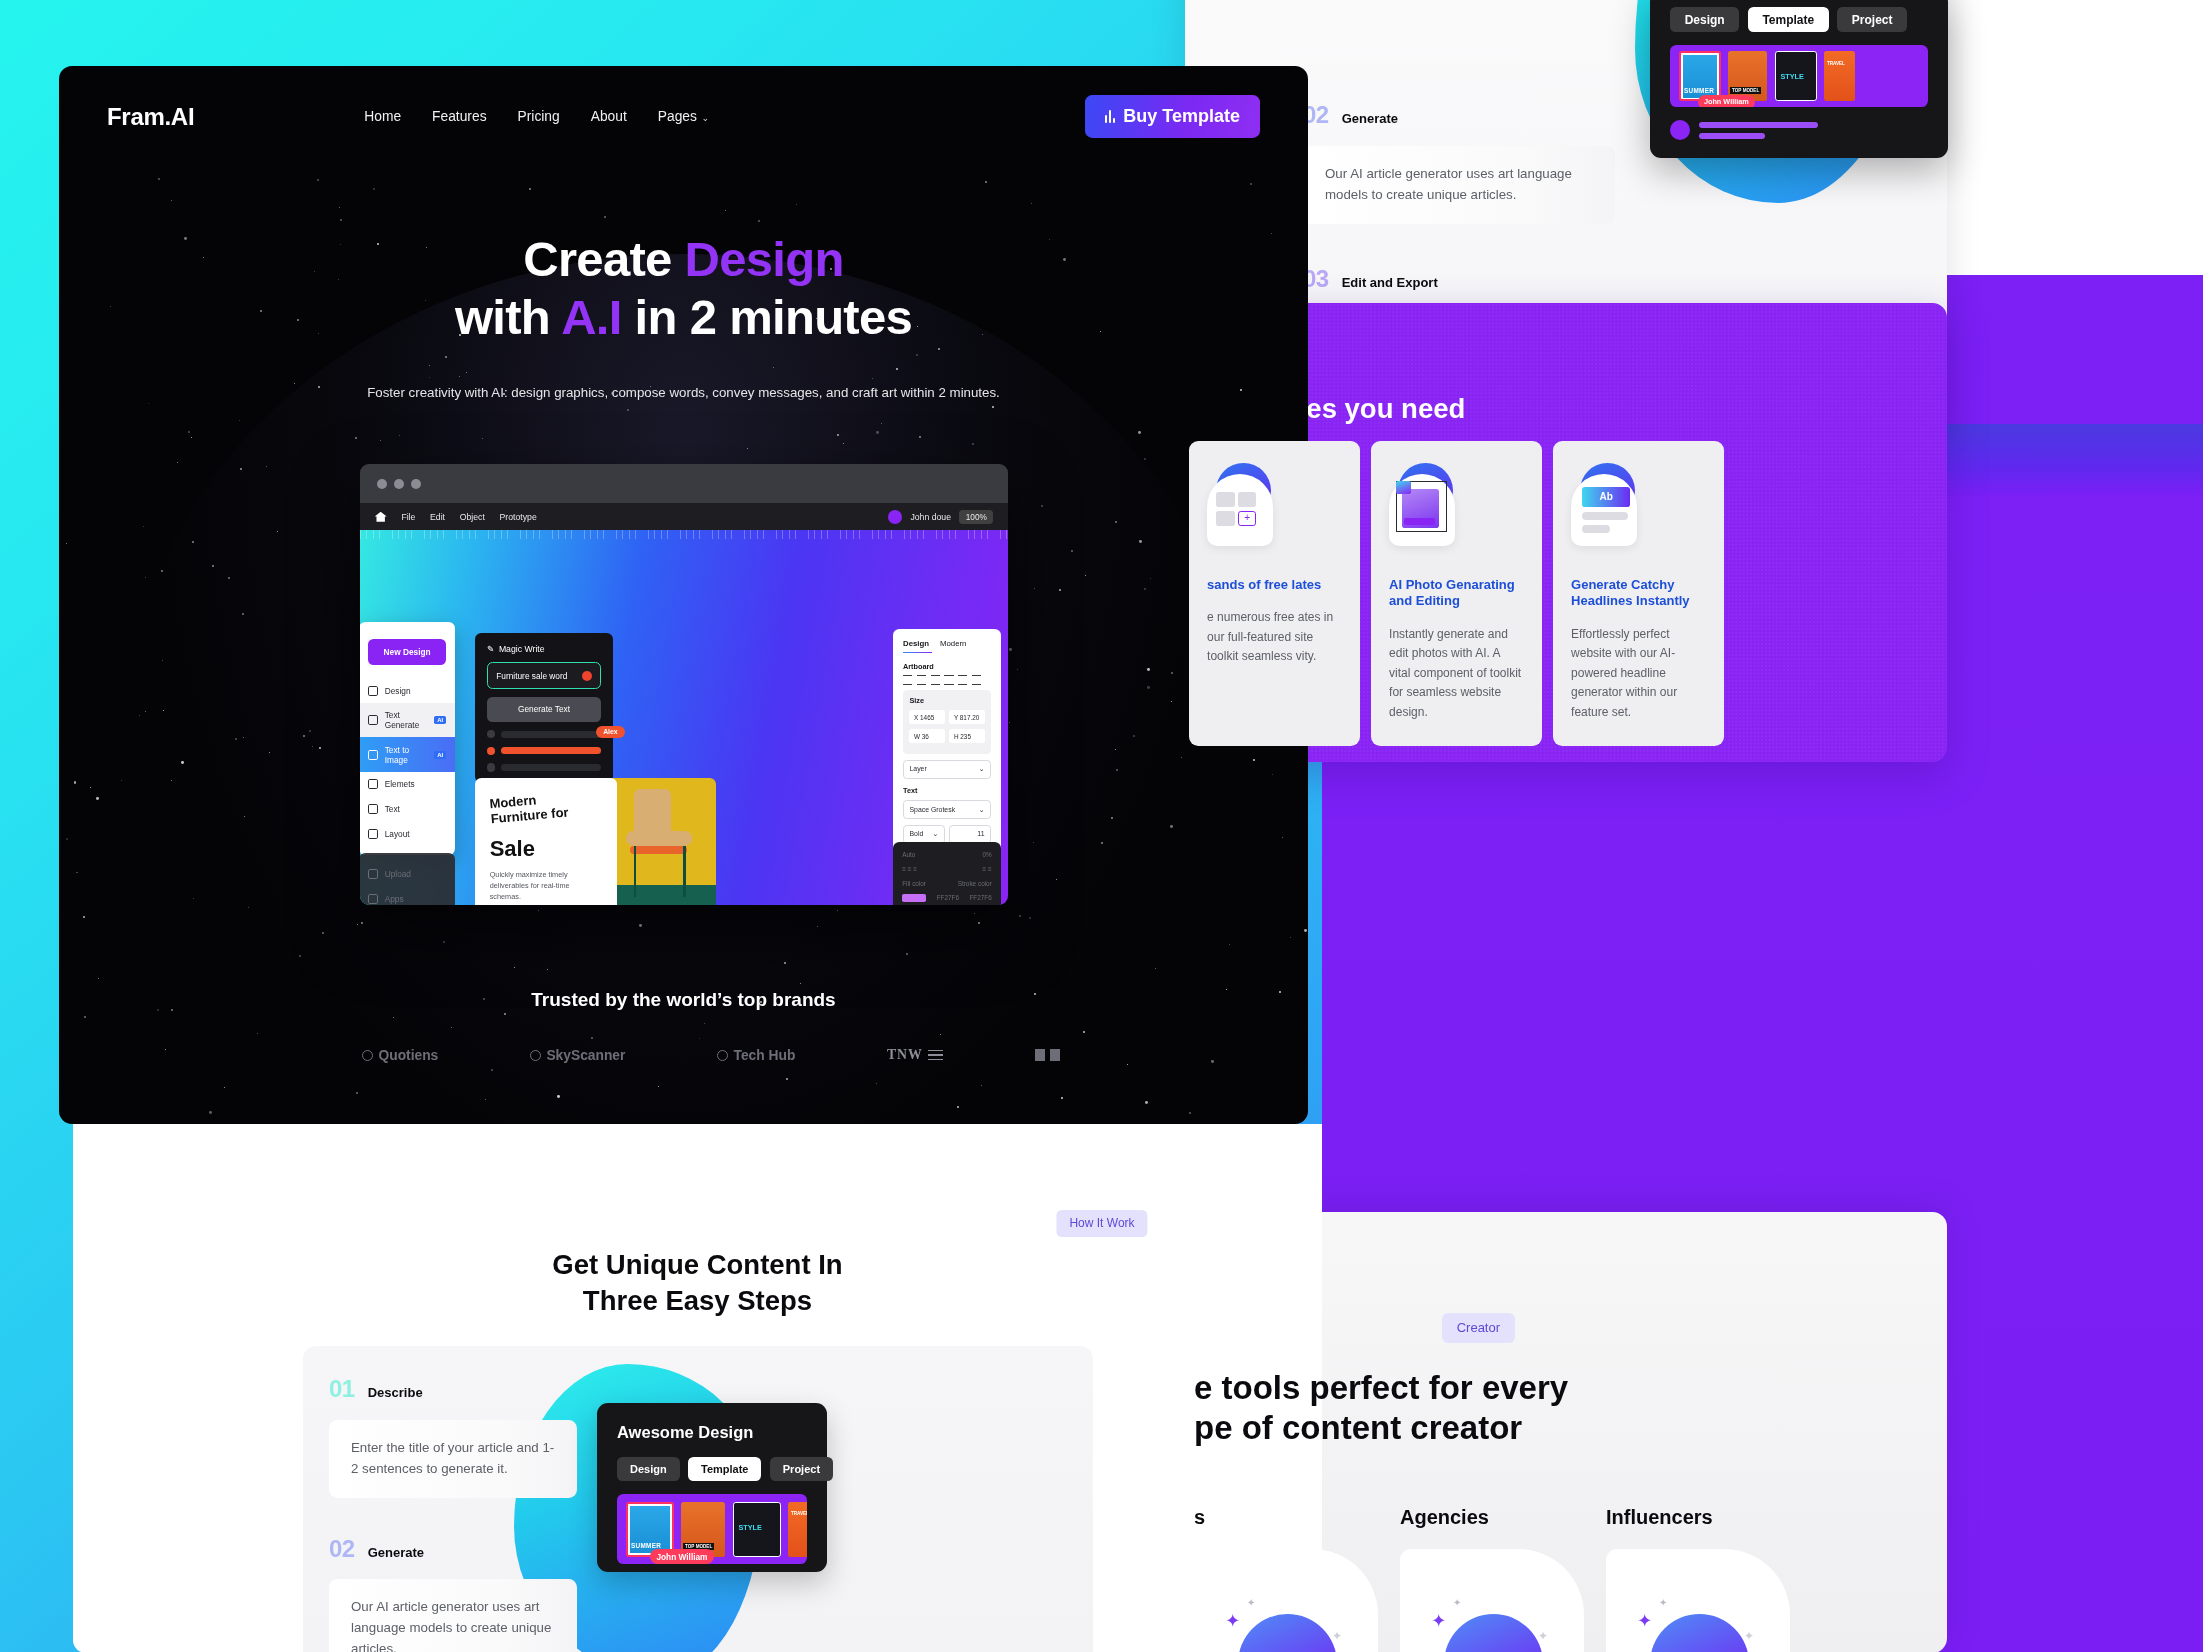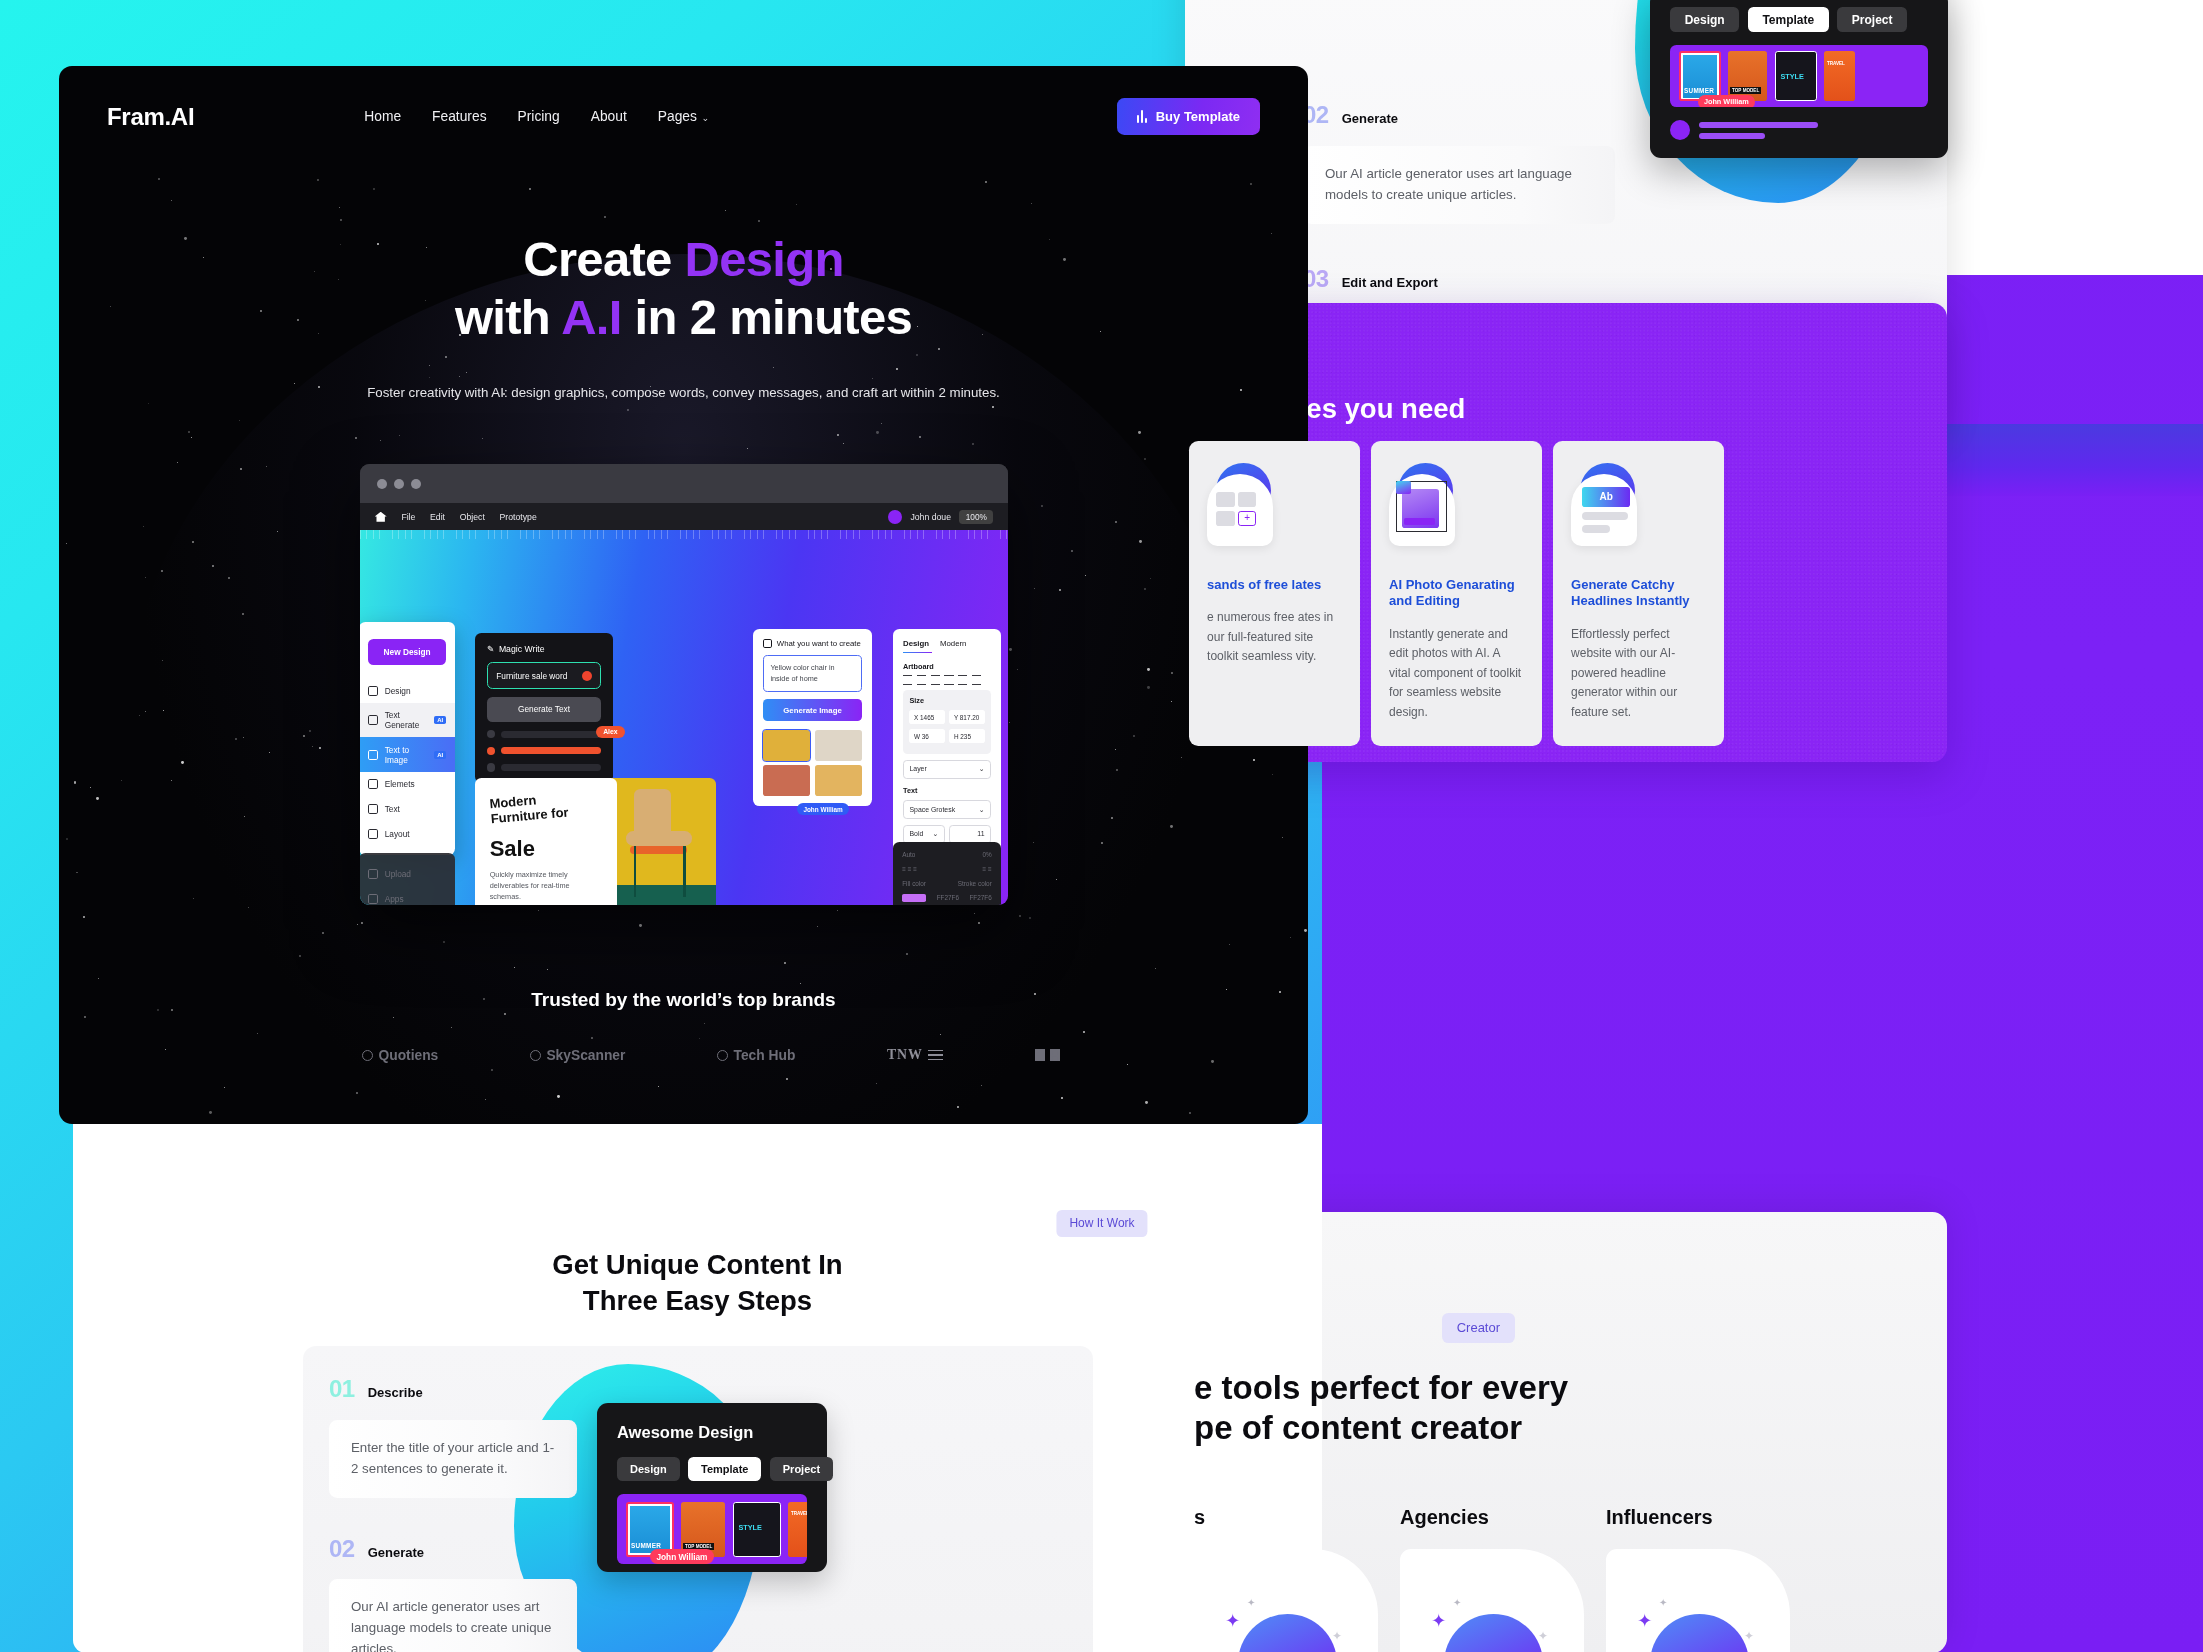--- a/index.html
+++ b/index.html
@@ -185,21 +185,21 @@
   #nav {
     position:absolute; left:0; top:0; width:1249px; height: 101px;
     display:flex; align-items:center; padding: 0 48px; z-index:6;
   }
   #brand { font-size: 24px; font-weight: 800; color:#fff; letter-spacing:-0.3px; }
   #navlinks { display:flex; gap: 31px; margin-left: 170px; align-items:center; }
   #navlinks a { color:#f0f0f3; font-size: 13.8px; text-decoration:none; font-weight:500; }
   #navlinks .caret { font-size: 9.2px; margin-left:4.6px; color:#d8d8de;}
   #buy-btn {
     margin-left:auto; background: linear-gradient(100deg,#3b49f5 0%, #7b29f3 58%, #8f2ef2 100%);
-    color:#fff; font-size:13px; font-weight:700; padding: 11px 20px; border-radius:7.3px;
+    color:#fff; font-size:18px; font-weight:700; padding: 11px 20px; border-radius:7.3px;
     display:flex; align-items:center; gap:8.3px; border:none; cursor:pointer;
   }
   .eqicon { display:flex; align-items:flex-end; gap:1.8px; height: 13.8px;}
   .eqicon span { display:block; width:2.3px; background:#fff; border-radius:0.9px;}
   .eqicon span:nth-child(1){height:8.3px;} .eqicon span:nth-child(2){height:13.8px;} .eqicon span:nth-child(3){height:5.5px;}
 
   #hero-h1 {
     position:absolute; left:0; top: 165px; width:1249px; text-align:center;
     font-size: 49px; font-weight: 800; line-height: 1.18; color:#fff; letter-spacing:-0.7px; z-index:5;
   }
@@ -869,35 +869,20 @@
           <div class="leg l2"></div>
       </div>
 
       <div class="mk" id="mk-poster">
         <div class="t1">Modern Furniture for</div>
         <div class="t2">Sale</div>
         <div class="t3">Quickly maximize timely deliverables for real-time schemas.</div>
 
       </div>
 
-      <div class="mk" id="mk-create">
-        <div class="hd">
-            <span class="i"></span>
-            <span>What you want to create</span>
-          </div>
-        <div class="ta">Yellow color chair in inside of home</div>
-        <div class="gen">Generate Image</div>
-        <div class="grid">
-          <i></i>
-          <i></i>
-          <i></i>
-          <i></i>
-        </div>
-        <div class="namechip">John William</div>
-      </div>
 
       <div class="mk" id="mk-right">
         <div class="tabs">
           <b>Design</b>
           <span>Modern</span>
         </div>
         <div class="underline"></div>
         <div class="lbl">Artboard</div>
         <div class="aligns">
           <i></i>

